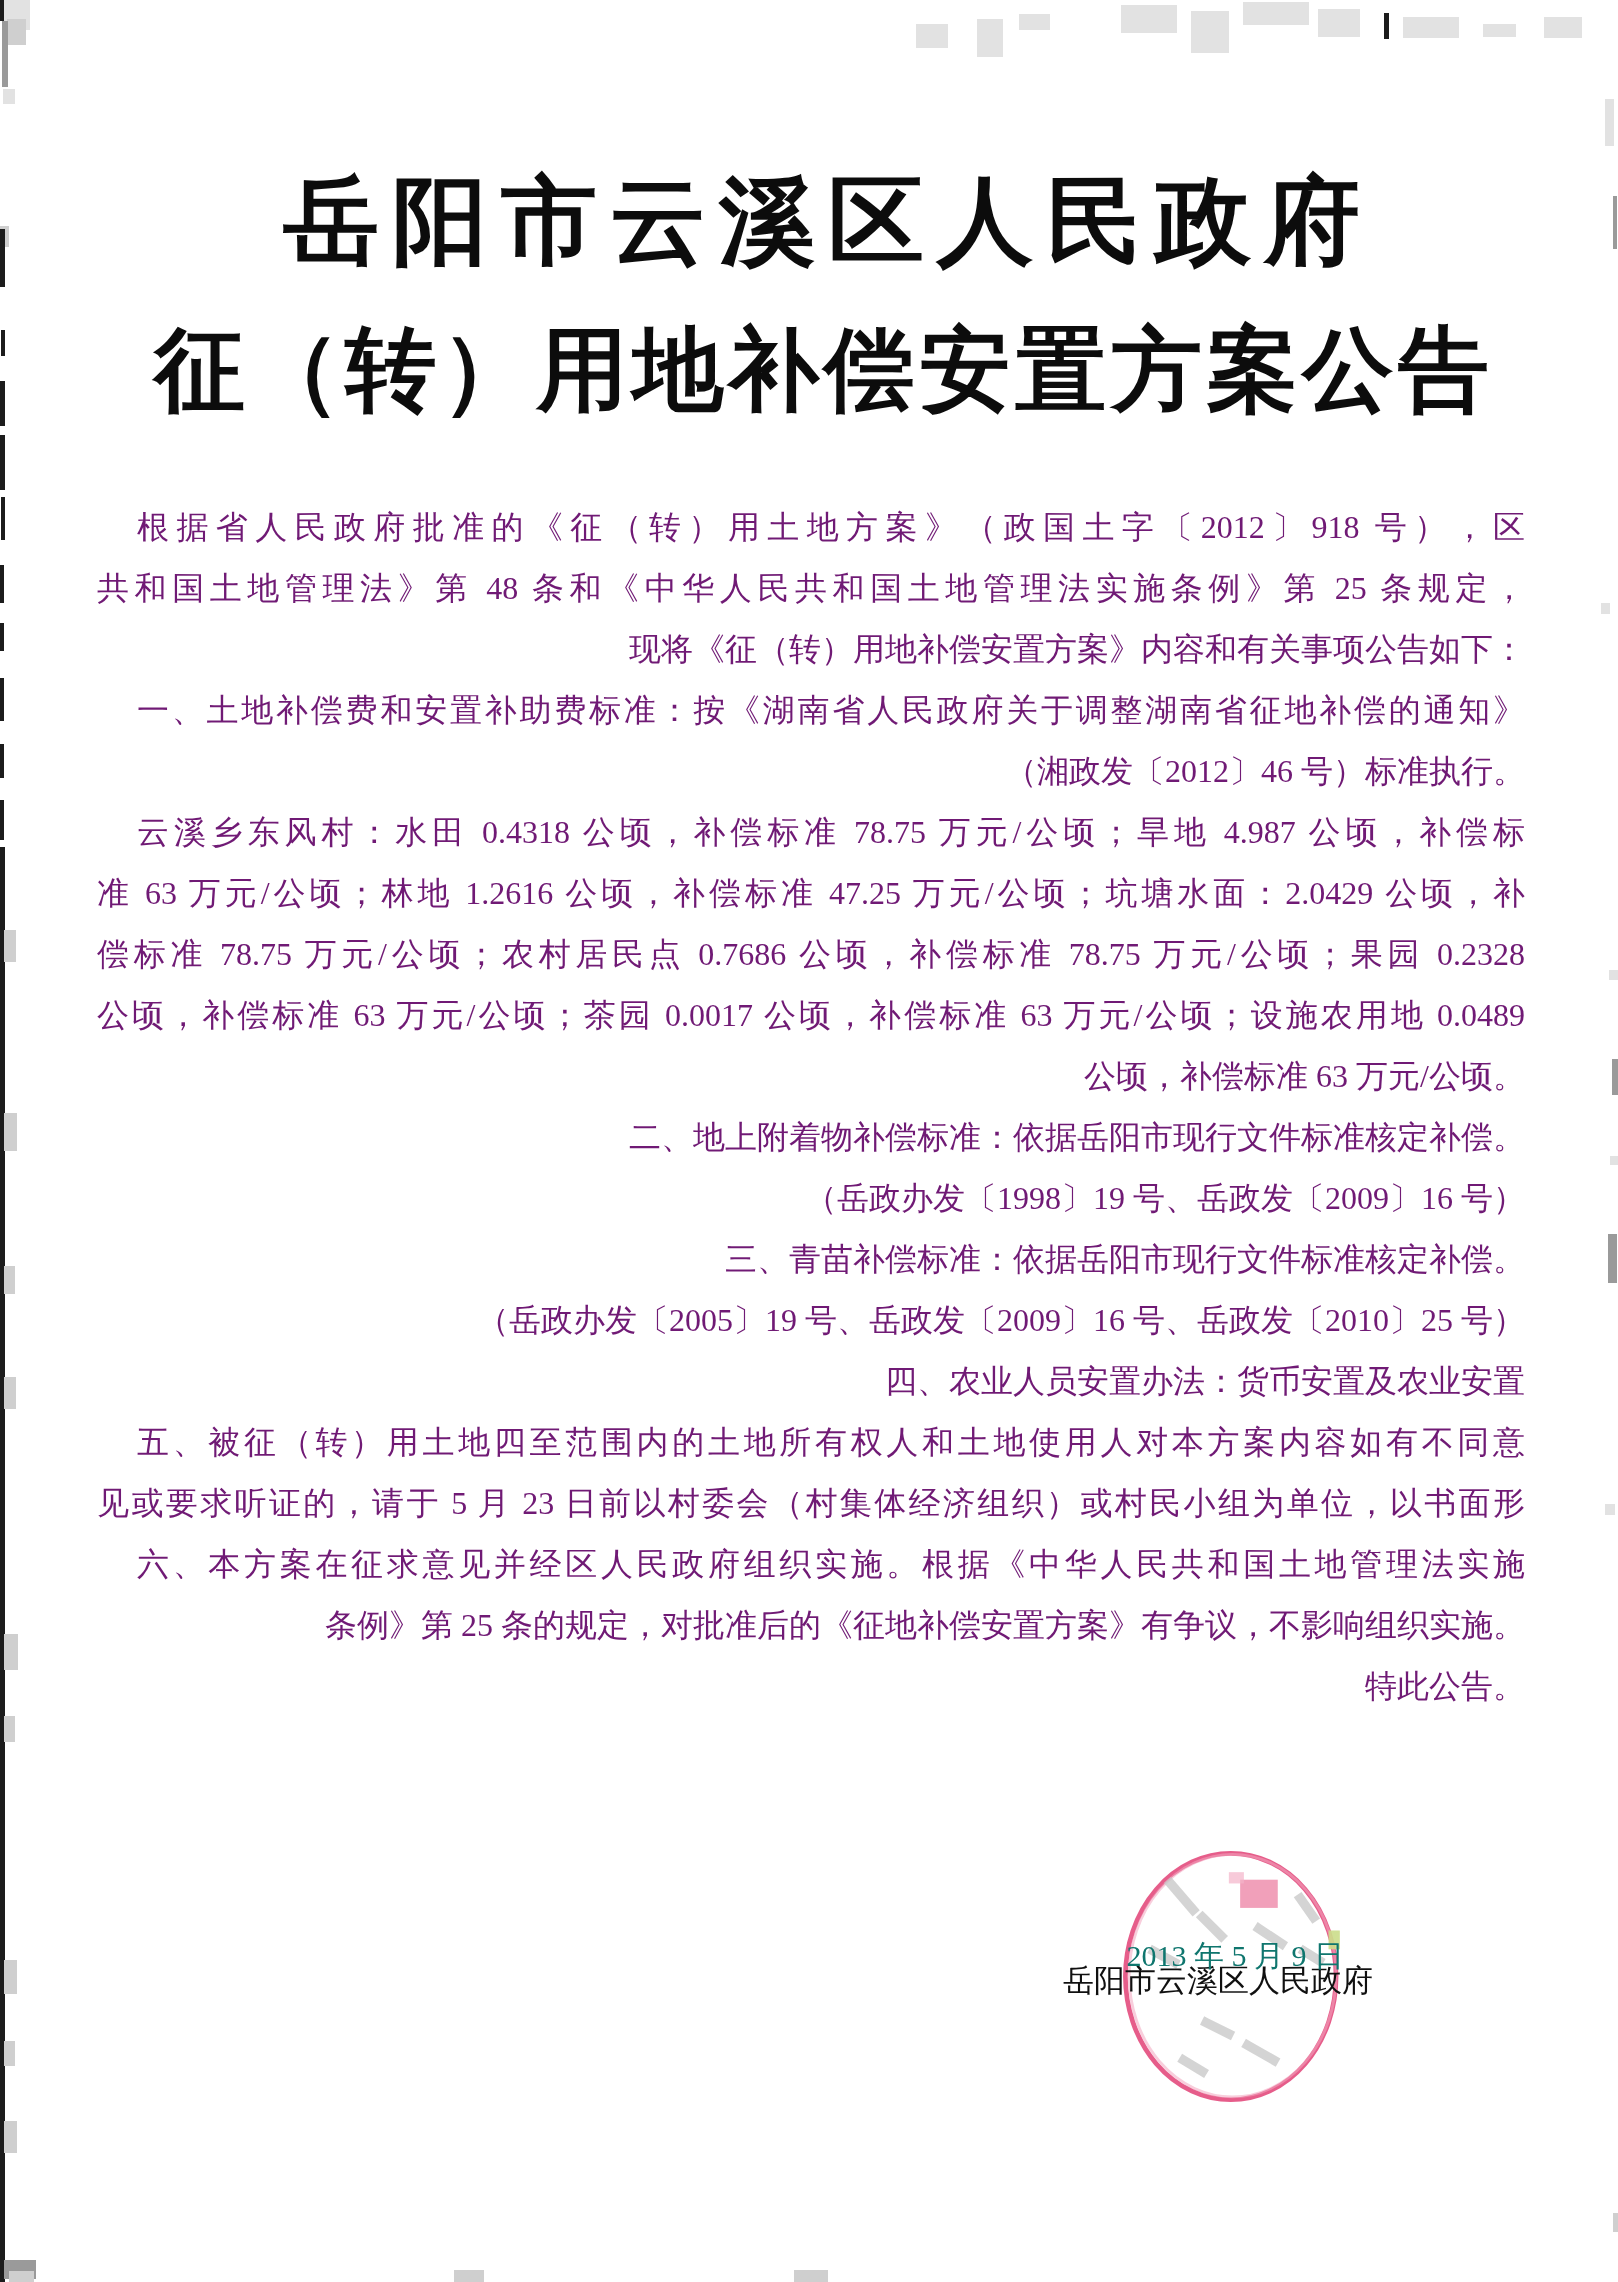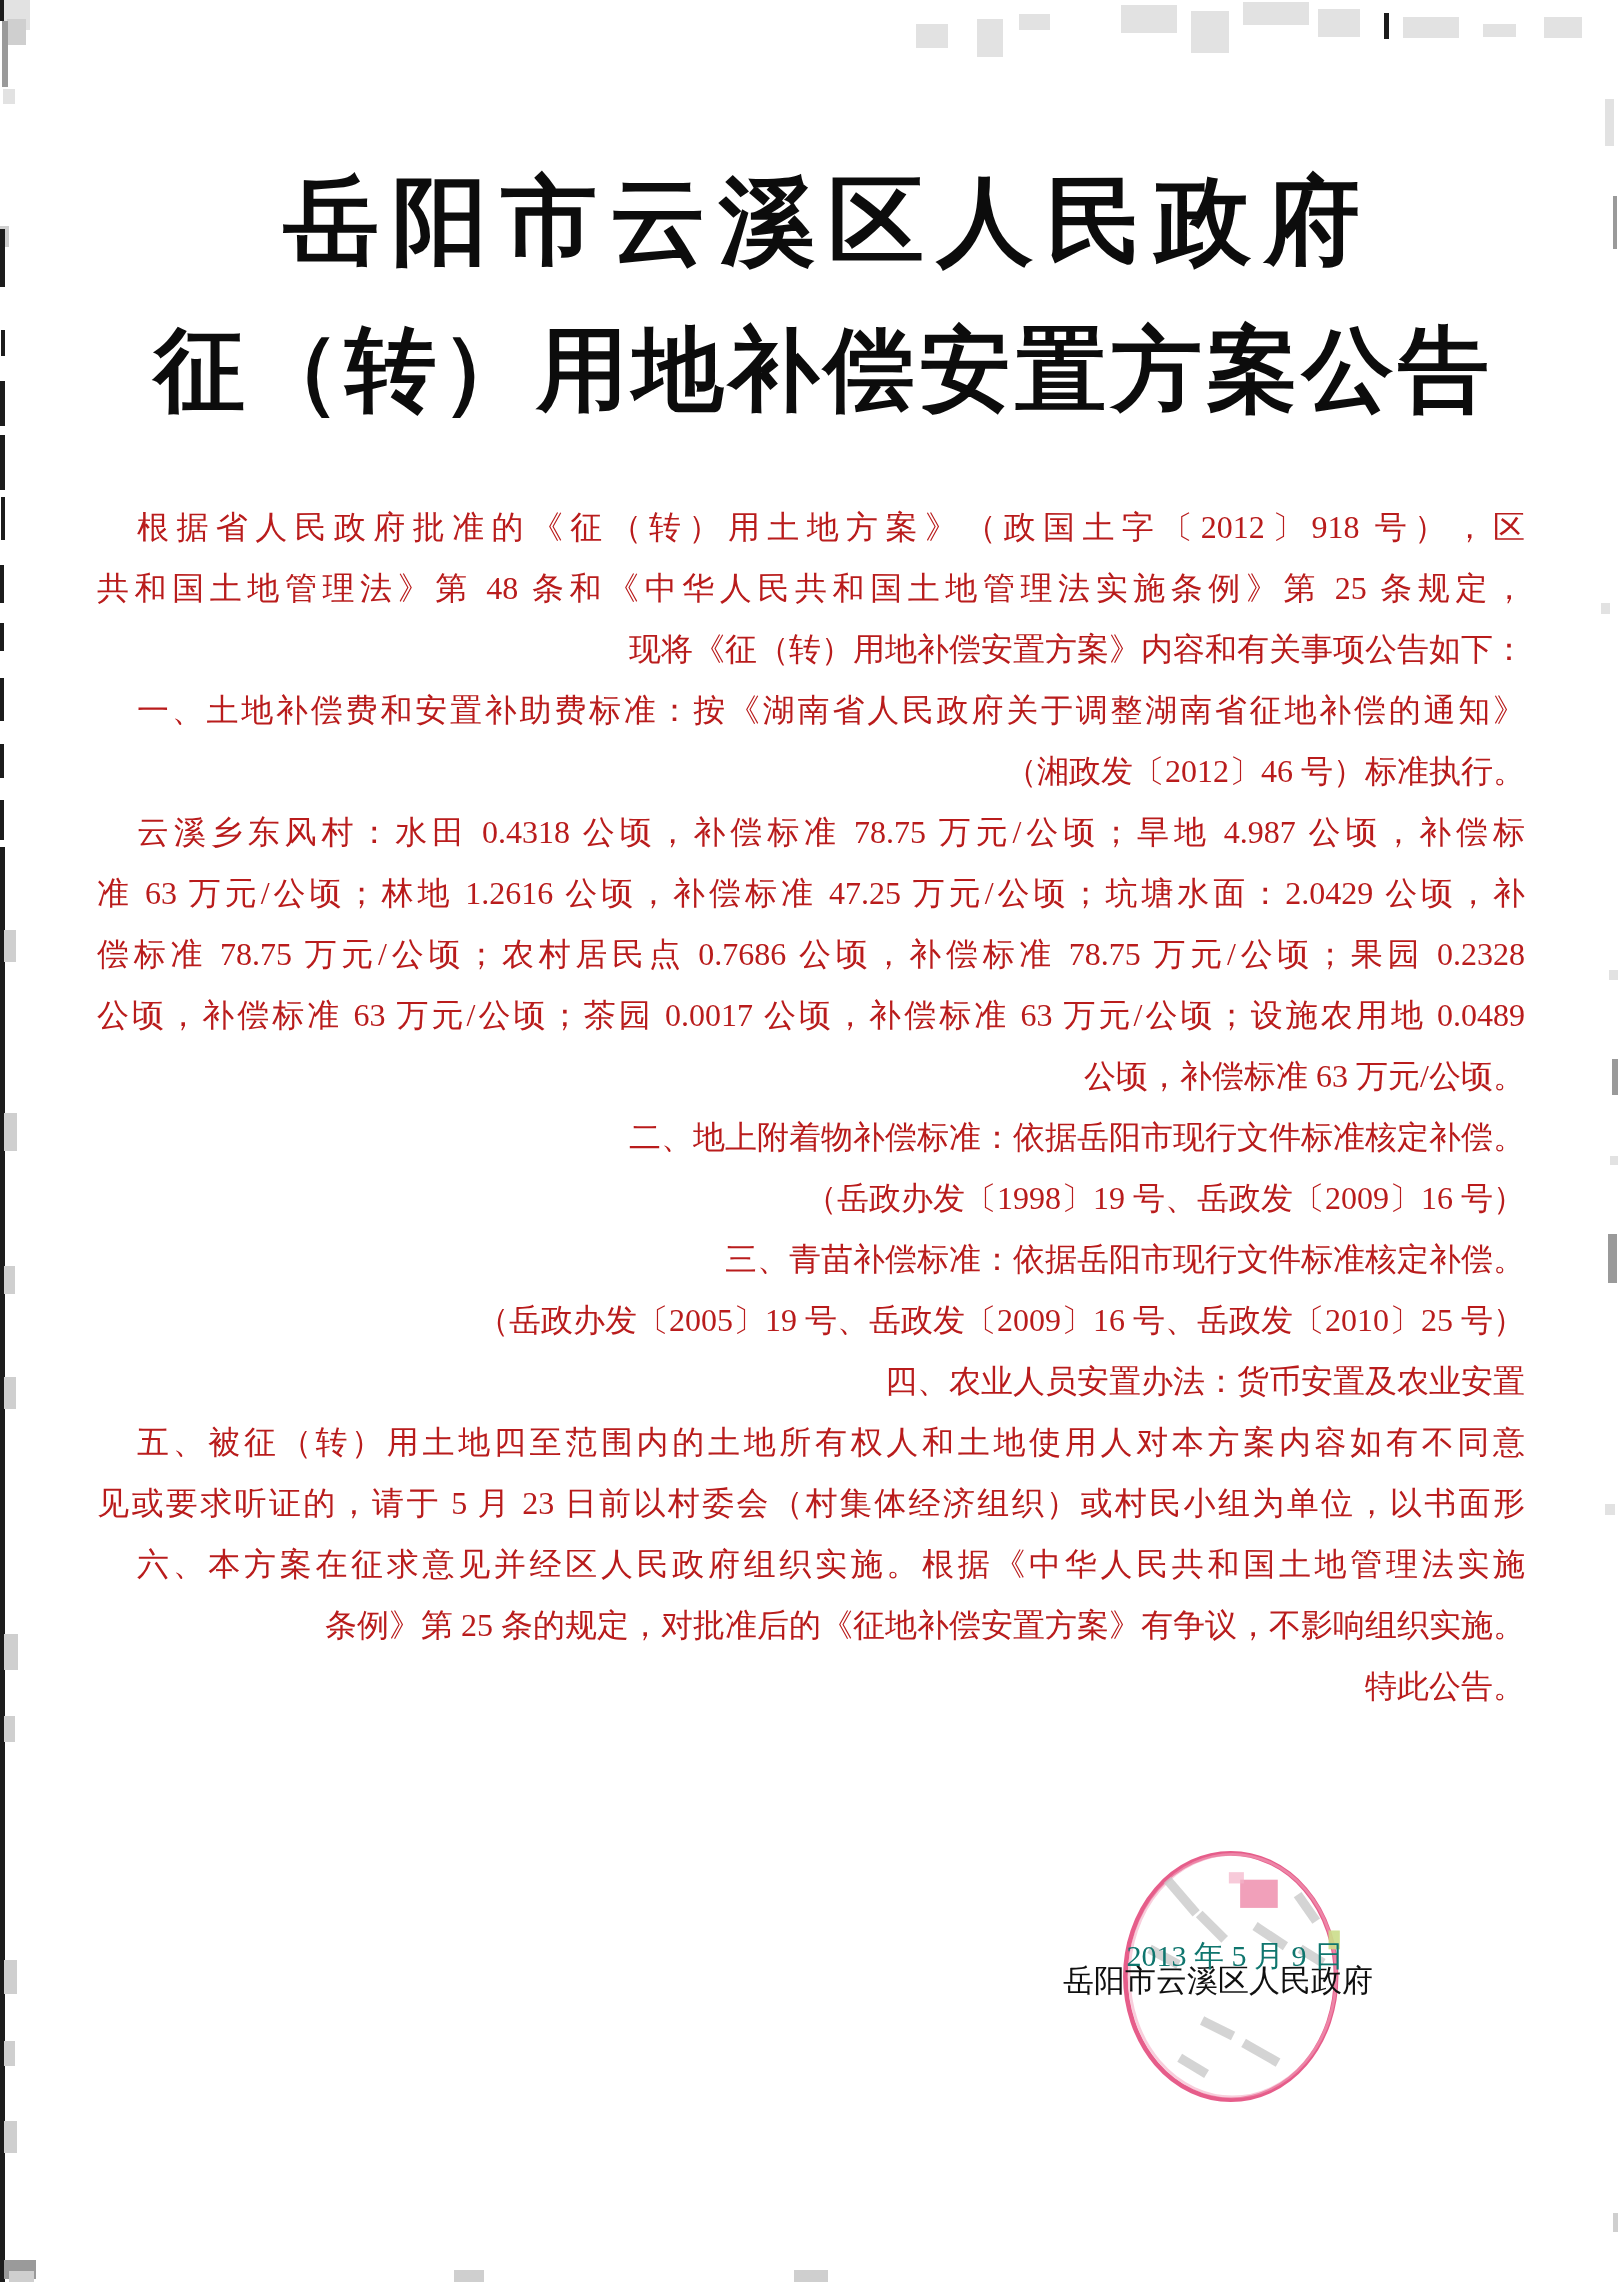--- a/index.html
+++ b/index.html
@@ -15,21 +15,21 @@
     position:absolute; left:0; width:100%;
     text-align:center; font-weight:bold; color:#0c0c0c;
     white-space:nowrap;
   }
   .doc-title.l1 { top:158px; font-size:96px; letter-spacing:13px; text-indent:13px; }
   .doc-title.l2 { top:309px; font-size:91px;  letter-spacing:4.7px;  text-indent:4.7px; }
 
   
   .body-text {
     position:absolute; left:97px; top:497px; width:1428px;
-    font-size:32px; color:#b91c1c;
+    font-size:32px; color:#701a75;
   }
   .line { height:61px; line-height:61px; text-align:right; }
   .line.indent { text-indent:40px; }
   .line.fill { text-align:justify; text-align-last:justify; }
 
   
   .sig-org  { position:absolute; top:1960px; right:270px; font-size:31px; color:#101010; z-index:3; }
   .sig-date { position:absolute; top:1936px; right:299px; font-size:30px; color:#0f766e; z-index:3; }
 
   

